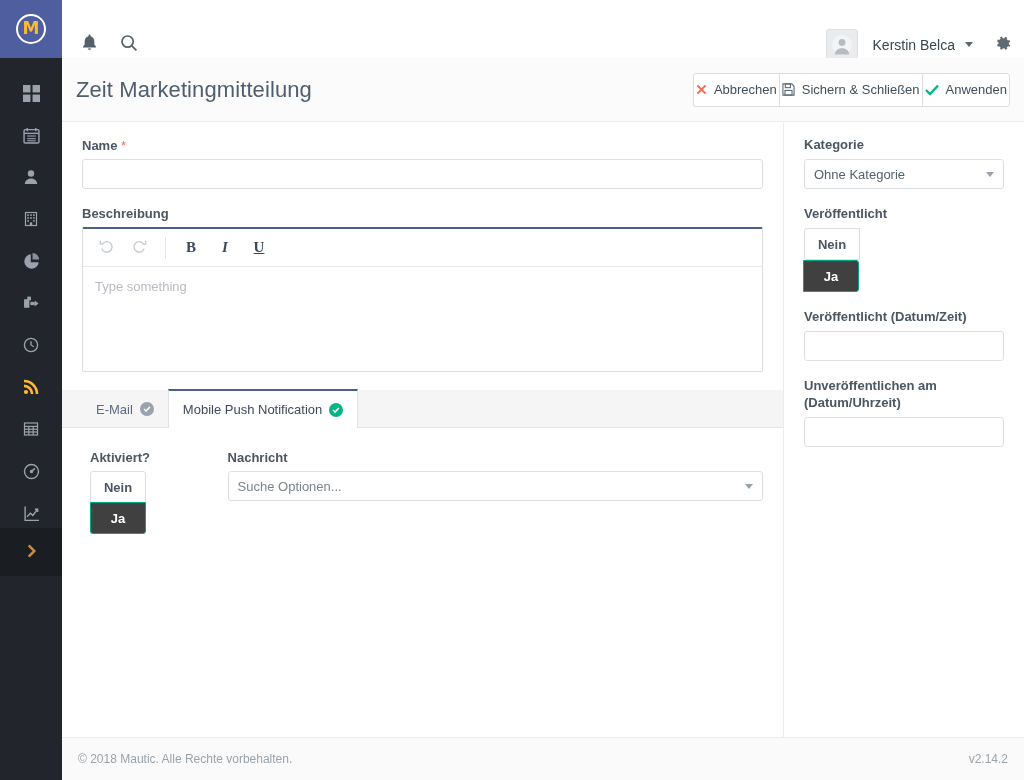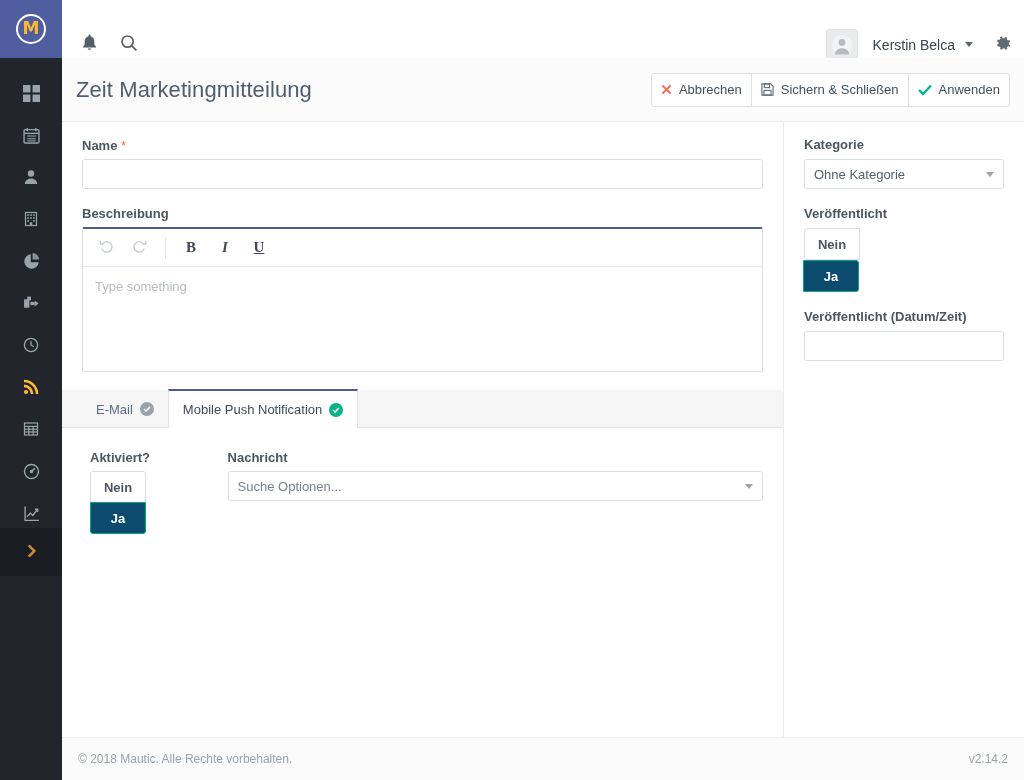--- a/index.html
+++ b/index.html
@@ -112,21 +112,21 @@
   .page-title {
     font-size: 22px; font-weight: normal; color: #4e5e6e;
     letter-spacing: 0.1px;
   }
   .btn-group { margin-left: auto; display: flex; }
   .btn {
     height: 34px;
     background: #ffffff;
     border: 1px solid #dcdfe2;
     display: flex; align-items: center;
-    padding: 0 9px;
+    padding: 0 2px;
     font-size: 13px; color: #404f5c;
     cursor: pointer;
     margin-left: -1px;
     white-space: nowrap;
   }
   .btn:first-child { border-radius: 3px 0 0 3px; margin-left: 0; }
   .btn:last-child { border-radius: 0 3px 3px 0; }
   .btn .bi { margin-right: 7px; display: flex; align-items: center; }
   .ico-save { color: #5d6c7b; }
 
@@ -245,21 +245,21 @@
 
   .btn-toggle-wrap { display: flex; flex-wrap: wrap; width: 60px; }
   .tgl {
     height: 32px; min-width: 56px;
     display: flex; align-items: center; justify-content: center;
     font-size: 13px; font-weight: bold;
     border: 1px solid #dcdfe2;
     background: #fff; color: #4a5662;
     cursor: pointer;
   }
-  .tgl.on { background: #0c4a6e; border-color: #00a887; color: #ffffff; }
+  .tgl.on { background: #404040; border-color: #00a887; color: #ffffff; }
   .tgl.first { border-radius: 3px 0 0 3px; }
   .tgl.second { border-radius: 0 3px 3px 0; margin-left: -1px; }
   .stacked .tgl.first { border-radius: 3px 3px 0 0; }
   .stacked .tgl.second { border-radius: 0 0 3px 3px; margin-left: 0; margin-top: -1px; }
 
   .select {
     position: relative;
     width: 100%; height: 30px;
     border: 1px solid #dcdfe2; border-radius: 3px;
     background: #fff;
@@ -616,20 +616,24 @@
           <div class="tgl first">Nein</div>
           <div class="tgl second on">Ja</div>
         </div>
       </div>
 
       <div class="side-field">
         <label class="side-label">Veröffentlicht (Datum/Zeit)</label>
         <input class="input" type="text" value="" style="">
       </div>
 
+      <div class="side-field">
+        <label class="side-label">Unveröffentlichen am (Datum/Uhrzeit)</label>
+        <input class="input" type="text" value="" style="">
+      </div>
 
     </div>
   </div>
 
   <div class="footer">
     <span>© 2018 Mautic. Alle Rechte vorbehalten.</span>
     <span class="ver">v2.14.2</span>
   </div>
 
 </div>

